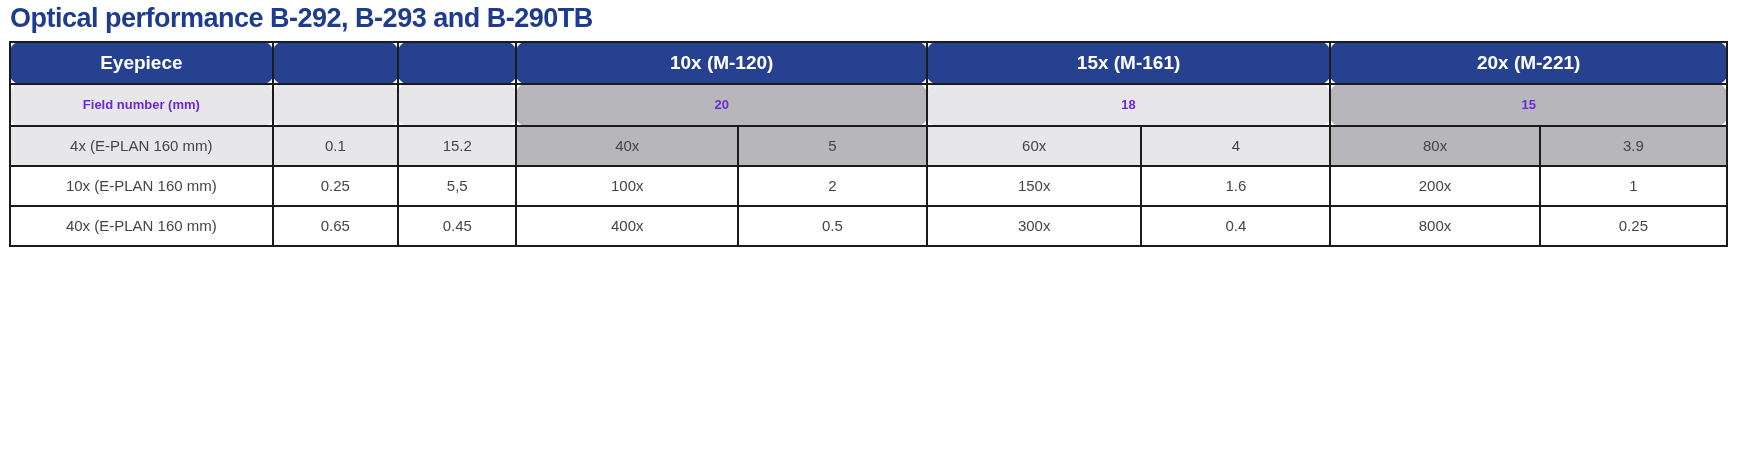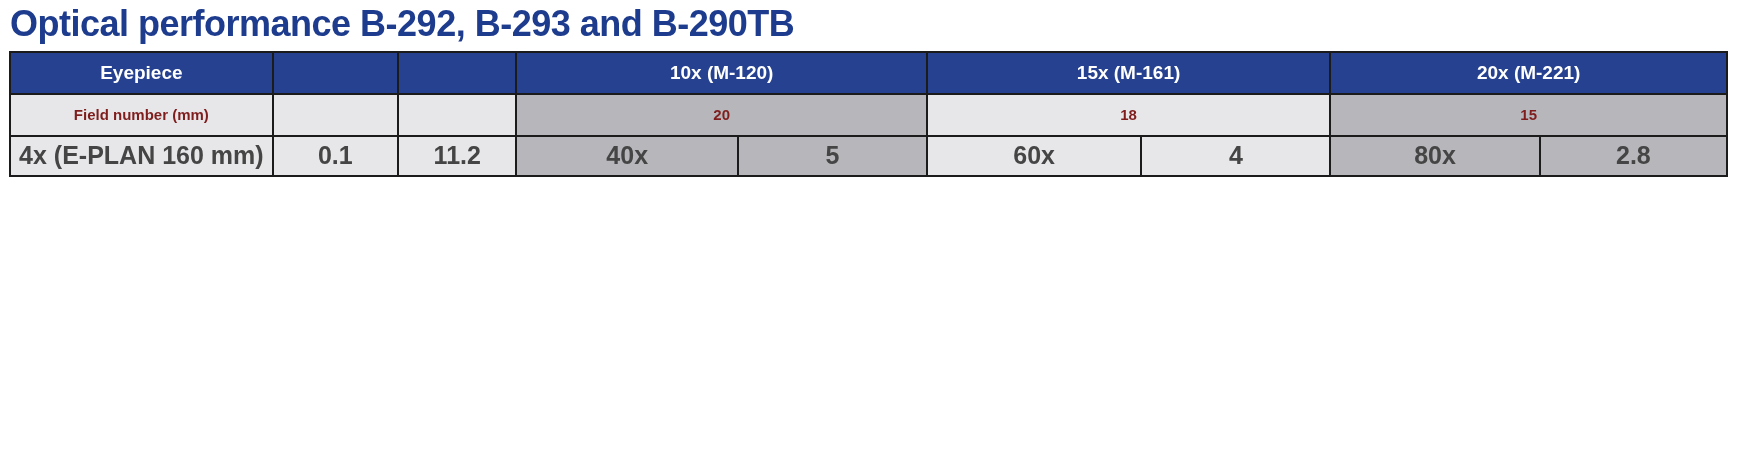--- a/index.html
+++ b/index.html
@@ -1,37 +1,37 @@
 <!DOCTYPE html>
 <html><head>
 <meta charset="utf-8">
 <style>
   html,body{margin:0;padding:0;background:#ffffff;}
   body{width:1737px;height:461px;font-family:"Liberation Sans",sans-serif;overflow:hidden;}
   .page-title{
-    color:#1e3c8e;font-size:36px;font-weight:bold;letter-spacing:-0.5px;
+    color:#1e3c8e;font-size:27px;font-weight:bold;letter-spacing:-0.5px;
     margin:4px 0 7px 10px;line-height:1.1;
   }
   table.perf{
     border-collapse:collapse;table-layout:fixed;
     margin-left:9px;width:1719px;
   }
   table.perf td{
     border:2px solid #1b1b1b;
     text-align:center;vertical-align:middle;
     padding:0;overflow:hidden;white-space:nowrap;
   }
-  tr.hdr-row td{height:40px;}
+  tr.hdr-row td{height:40px;border-radius:10px;}
   tr.data-row td{height:38px;}
   .hdr{background:#25418f;color:#ffffff;font-weight:bold;font-size:19px;}
-  .fn{font-weight:bold;color:#7f1d1d;font-size:15px;}
+  .fn{font-weight:bold;color:#6d28d9;font-size:13px;}
   .lg{background:#e7e7e9;}
   .dg{background:#b7b7bb;}
   .wh{background:#ffffff;}
-  .val{color:#454545;font-size:25px;font-weight:bold;}
+  .val{color:#454545;font-size:15px;font-weight:normal;}
   col.c1{width:15.3%}col.c2{width:7.3%}col.c3{width:6.9%}
   col.c4{width:12.9%}col.c5{width:11.0%}col.c6{width:12.5%}
   col.c7{width:11.0%}col.c8{width:12.2%}col.c9{width:10.9%}
 </style>
 </head>
 <body>
 
 <h1 class="page-title">Optical performance B-292, B-293 and B-290TB</h1>
 
 <table class="perf">
@@ -63,27 +63,49 @@
       <td class="lg"></td>
       <td class="fn dg" colspan="2">20</td>
       <td class="fn lg" colspan="2">18</td>
       <td class="fn dg" colspan="2">15</td>
     </tr>
 
 
     <tr class="data-row">
       <td class="val lg">4x (E-PLAN 160 mm)</td>
       <td class="val lg">0.1</td>
-      <td class="val lg">11.2</td>
+      <td class="val lg">15.2</td>
       <td class="val dg">40x</td>
       <td class="val dg">5</td>
       <td class="val lg">60x</td>
       <td class="val lg">4</td>
       <td class="val dg">80x</td>
-      <td class="val dg">2.8</td>
+      <td class="val dg">3.9</td>
+    </tr>
+
+    <tr class="data-row">
+      <td class="val wh">10x (E-PLAN 160 mm)</td>
+      <td class="val wh">0.25</td>
+      <td class="val wh">5,5</td>
+      <td class="val wh">100x</td>
+      <td class="val wh">2</td>
+      <td class="val wh">150x</td>
+      <td class="val wh">1.6</td>
+      <td class="val wh">200x</td>
+      <td class="val wh">1</td>
     </tr>
 
 
-
+    <tr class="data-row">
+      <td class="val wh">40x (E-PLAN 160 mm)</td>
+      <td class="val wh">0.65</td>
+      <td class="val wh">0.45</td>
+      <td class="val wh">400x</td>
+      <td class="val wh">0.5</td>
+      <td class="val wh">300x</td>
+      <td class="val wh">0.4</td>
+      <td class="val wh">800x</td>
+      <td class="val wh">0.25</td>
+    </tr>
 
 
   </tbody>
 </table>
 
 </body></html>

